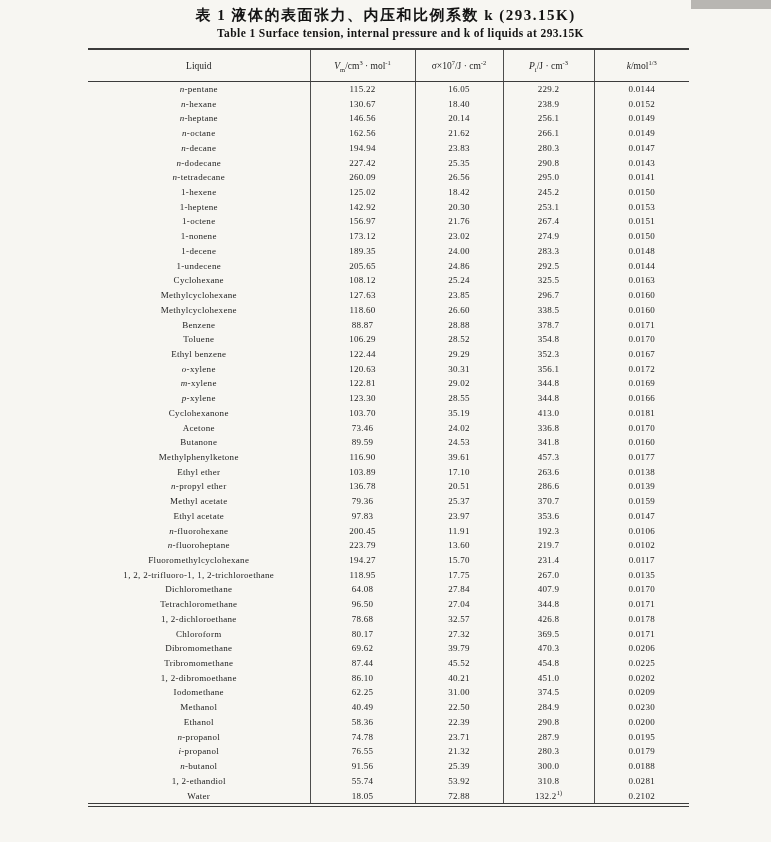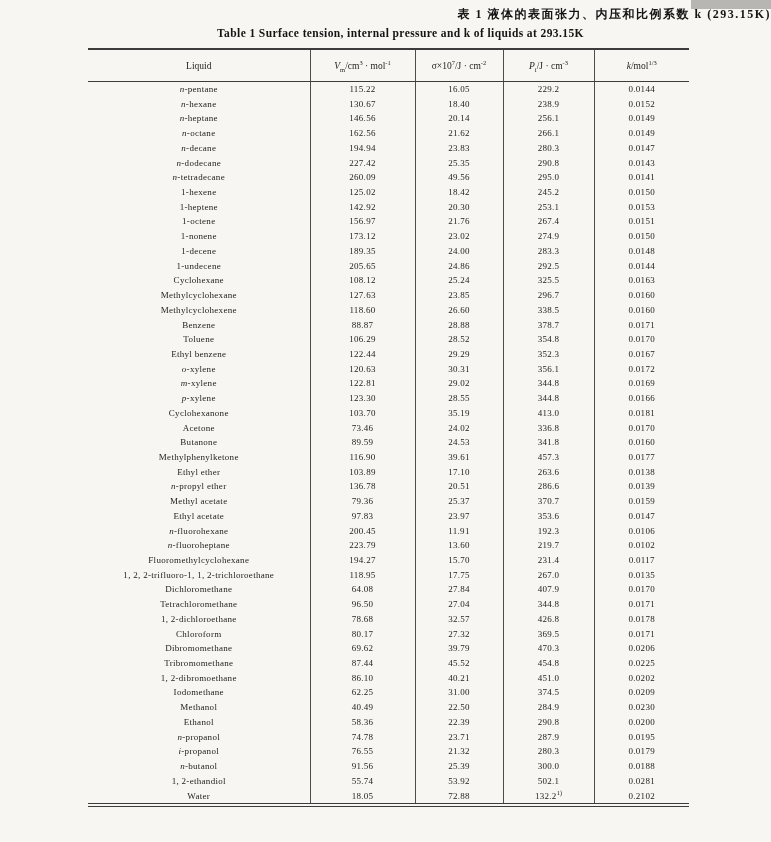--- a/index.html
+++ b/index.html
@@ -10,21 +10,21 @@
     font-family:"Liberation Serif", serif;
     color:#1e1e1e;
     overflow:hidden;
   }
   .artifact-topright{
     position:absolute;top:0;right:0;width:80px;height:9px;
     background:#b8b6b2;
   }
   .title-cn{
     position:absolute;top:6px;left:0;width:100%;
-    text-align:right;font-weight:bold;font-size:12px;letter-spacing:1.5px;
+    text-align:center;font-weight:bold;font-size:15px;letter-spacing:1.5px;
     color:#141414;
   }
   .title-en{
     position:absolute;top:27px;left:0;width:100%;
     text-align:center;font-weight:bold;font-size:11.5px;letter-spacing:0.4px;
     color:#141414;
     margin-left:15px;
   }
   .tablewrap{position:absolute;left:88px;top:48px;width:601px;}
   table{
@@ -127,21 +127,21 @@
           <tr>
             <td><i>n</i>-dodecane</td>
             <td>227.42</td>
             <td>25.35</td>
             <td>290.8</td>
             <td>0.0143</td>
           </tr>
           <tr>
             <td><i>n</i>-tetradecane</td>
             <td>260.09</td>
-            <td>49.56</td>
+            <td>26.56</td>
             <td>295.0</td>
             <td>0.0141</td>
           </tr>
           <tr>
             <td>1-hexene</td>
             <td>125.02</td>
             <td>18.42</td>
             <td>245.2</td>
             <td>0.0150</td>
           </tr>
@@ -415,21 +415,21 @@
             <td><i>n</i>-butanol</td>
             <td>91.56</td>
             <td>25.39</td>
             <td>300.0</td>
             <td>0.0188</td>
           </tr>
           <tr>
             <td>1, 2-ethandiol</td>
             <td>55.74</td>
             <td>53.92</td>
-            <td>502.1</td>
+            <td>310.8</td>
             <td>0.0281</td>
           </tr>
           <tr>
             <td>Water</td>
             <td>18.05</td>
             <td>72.88</td>
             <td>132.2<sup>1)</sup></td>
             <td>0.2102</td>
           </tr>
         </tbody>

